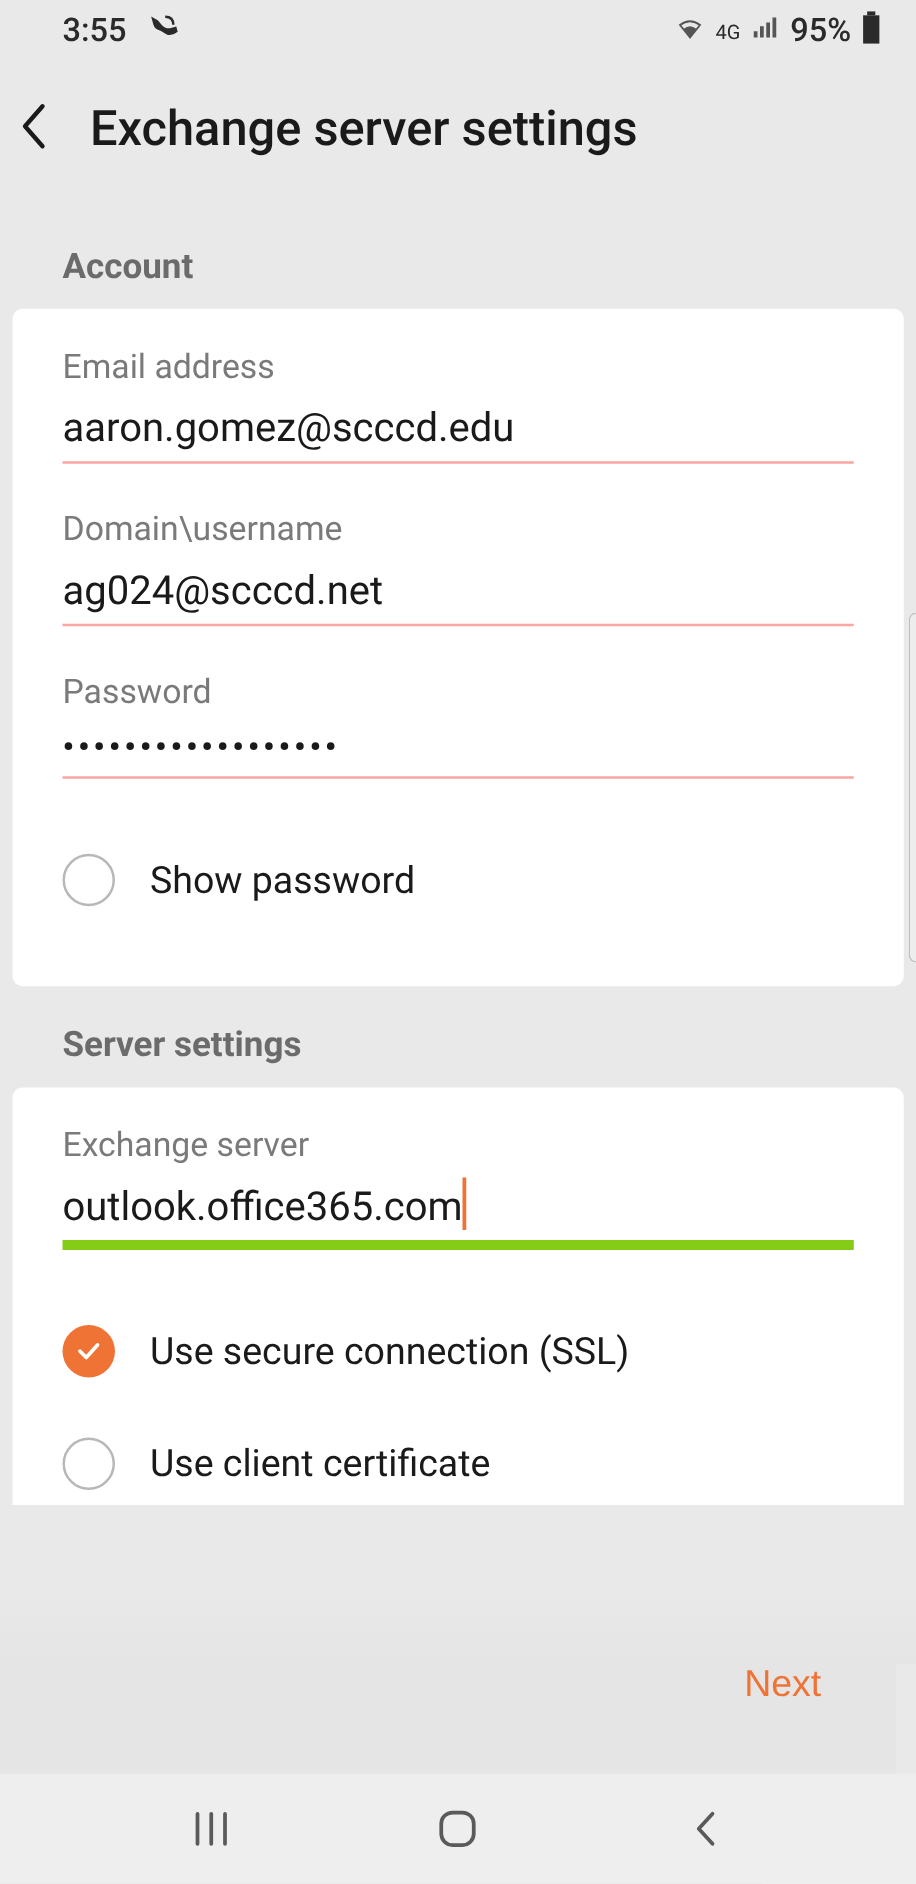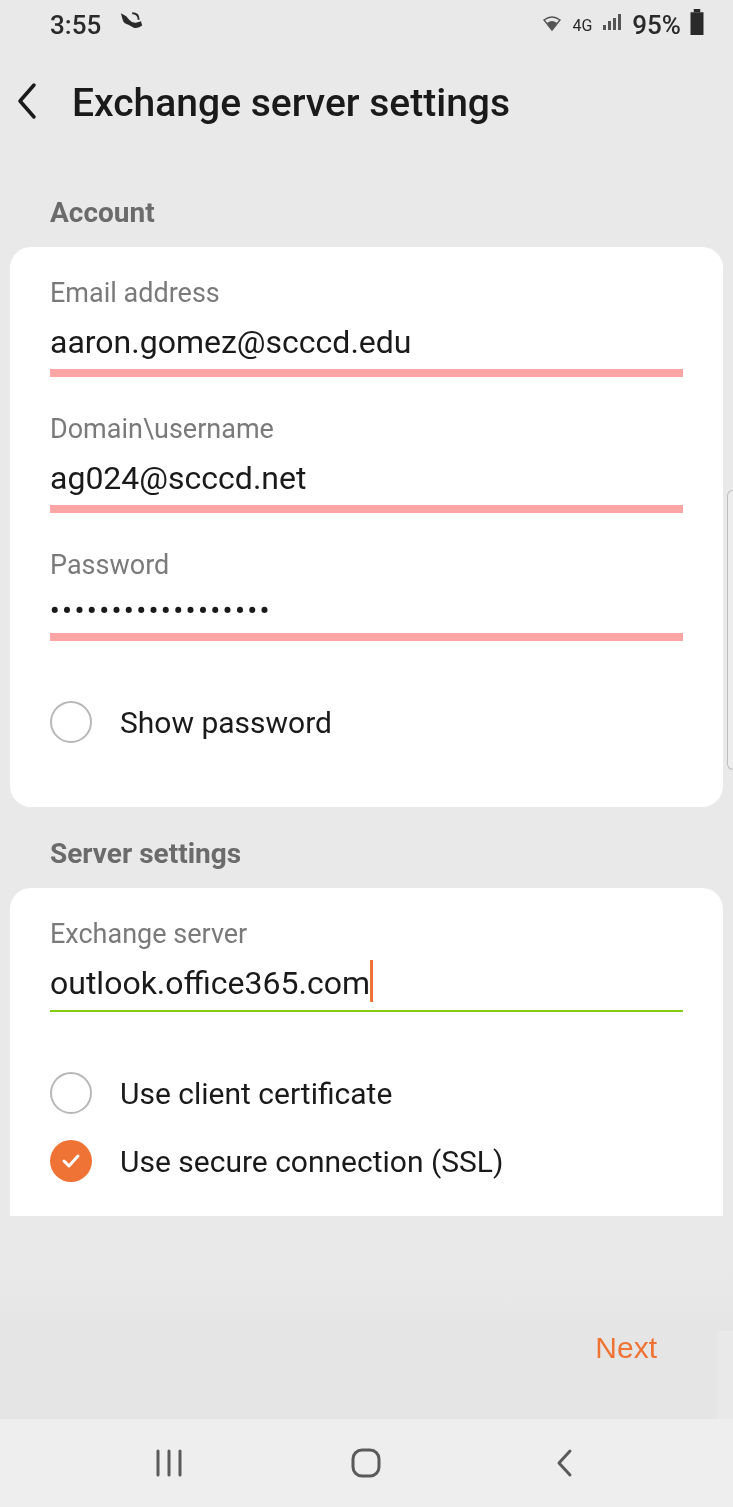--- a/index.html
+++ b/index.html
@@ -53,21 +53,21 @@
       color: #1a1a1a;
     }
     .section-label {
       padding: 30px 40px 18px 50px;
       font-size: 28px;
       color: #6b6b6b;
       font-weight: 700;
     }
     .card {
       background: #fff;
-      border-radius: 21px;
+      border-radius: 8px;
       margin: 0 10px;
       padding: 30px 40px 40px 40px;
     }
     .card.cutoff {
       border-bottom-left-radius: 0;
       border-bottom-right-radius: 0;
       padding-bottom: 10px;
     }
     .field {
       margin-bottom: 36px;
@@ -75,28 +75,28 @@
     .field-label {
       font-size: 27px;
       color: #7a7a7a;
       margin-bottom: 10px;
     }
     .field-input {
       width: 100%;
       font-size: 32px;
       color: #1a1a1a;
       border: none;
-      border-bottom: 8px solid #fca5a5;
+      border-bottom: 2px solid #fca5a5;
       padding: 4px 0 8px 0;
       background: transparent;
       font-family: inherit;
       outline: none;
     }
     .field-input.focused {
-      border-bottom: 2px solid #84cc16;
+      border-bottom: 8px solid #84cc16;
     }
     .password-dots {
       letter-spacing: 3px;
       font-size: 26px;
       font-weight: bold;
     }
     .check-row {
       display: flex;
       align-items: center;
       gap: 28px;
@@ -264,34 +264,34 @@
 
 <div class="section-label">Server settings</div>
 <div class="card cutoff">
   <div class="field">
     <div class="field-label">Exchange server</div>
     <div class="caret-line">
       <input class="field-input focused" id="exchInput" value="outlook.office365.com" style="">
       <div class="caret" id="caret" style="left: 320px;"></div>
     </div>
   </div>
-  <div class="check-row" style="padding-bottom:2px;">
-    <div class="check-circle">
-      
-    </div>
-    <div class="check-label">Use client certificate</div>
-  </div>
   <div class="check-row">
     <div class="check-circle checked">
       <svg width="24" height="24" viewBox="0 0 24 24">
           <path d="M5 12 L10 17 L19 7" stroke="#fff" stroke-width="3" fill="none" stroke-linecap="round" stroke-linejoin="round"></path>
         </svg>
     </div>
     <div class="check-label">Use secure connection (SSL)</div>
   </div>
+  <div class="check-row" style="padding-bottom:2px;">
+    <div class="check-circle">
+      
+    </div>
+    <div class="check-label">Use client certificate</div>
+  </div>
 </div>
 
 <div class="right-tab"></div>
 
 <div class="mask-bottom"></div>
 
 <div class="bottom-bar">
   <button class="next-btn">Next</button>
 </div>
 

